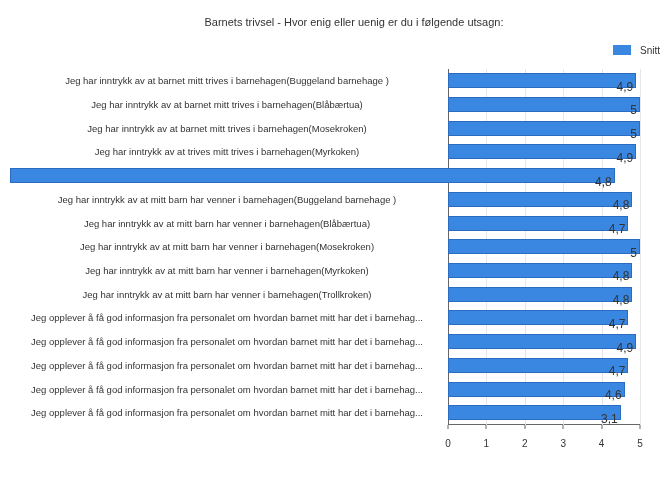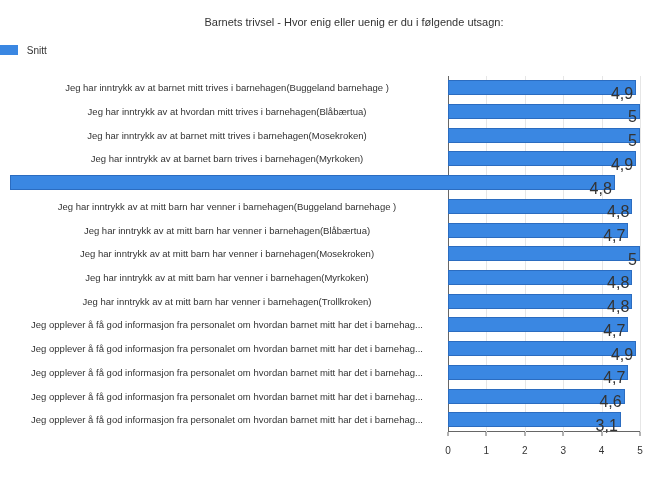--- a/index.html
+++ b/index.html
@@ -16,24 +16,24 @@
     padding-top: 16px;
   }
   .title {
     text-align: center;
     font-size: 11px;
     color: #333;
     margin-bottom: 16px;
     margin-left: 48px;
   }
   .legend {
-    text-align: left;
+    text-align: right;
     font-size: 10px;
     color: #333;
-    margin-bottom: 20px;
+    margin-bottom: 13px;
   }
   .legend-swatch {
     display: inline-block;
     width: 18px;
     height: 10px;
     background: #3a87e2;
     vertical-align: middle;
     margin-right: 6px;
   }
   .legend-label {
@@ -84,21 +84,21 @@
     box-sizing: border-box;
     text-align: right;
   }
   .bar-value {
     position: absolute;
     right: 2px;
     top: 12px;
     bottom: 0;
     display: flex;
     align-items: center;
-    font-size: 16px;
+    font-size: 12px;
     color: #333;
   }
   .axis-area {
     position: absolute;
     left: 438px;
     right: 0;
     top: 0;
     bottom: 0;
   }
   .axis-line {
@@ -180,37 +180,37 @@
     <div class="rows" id="rows">
         <div class="row">
           <div class="row-label">Jeg har inntrykk av at barnet mitt trives i barnehagen(Buggeland barnehage )</div>
           <div class="bar-area">
             <div class="bar" style="width: 98%;">
               <span class="bar-value">4,9</span>
             </div>
           </div>
         </div>
         <div class="row">
-          <div class="row-label">Jeg har inntrykk av at hvordan mitt trives i barnehagen(Blåbærtua)</div>
+          <div class="row-label">Jeg har inntrykk av at barnet mitt trives i barnehagen(Blåbærtua)</div>
           <div class="bar-area">
             <div class="bar" style="width: 100%;">
               <span class="bar-value">5</span>
             </div>
           </div>
         </div>
         <div class="row">
           <div class="row-label">Jeg har inntrykk av at barnet mitt trives i barnehagen(Mosekroken)</div>
           <div class="bar-area">
             <div class="bar" style="width: 100%;">
               <span class="bar-value">5</span>
             </div>
           </div>
         </div>
         <div class="row">
-          <div class="row-label">Jeg har inntrykk av at barnet barn trives i barnehagen(Myrkoken)</div>
+          <div class="row-label">Jeg har inntrykk av at trives mitt trives i barnehagen(Myrkoken)</div>
           <div class="bar-area">
             <div class="bar" style="width: 98%;">
               <span class="bar-value">4,9</span>
             </div>
           </div>
         </div>
         <div class="row">
           <div class="bar-area">
             <div class="bar" style="width: 96%;">
               <span class="bar-value">4,8</span>

